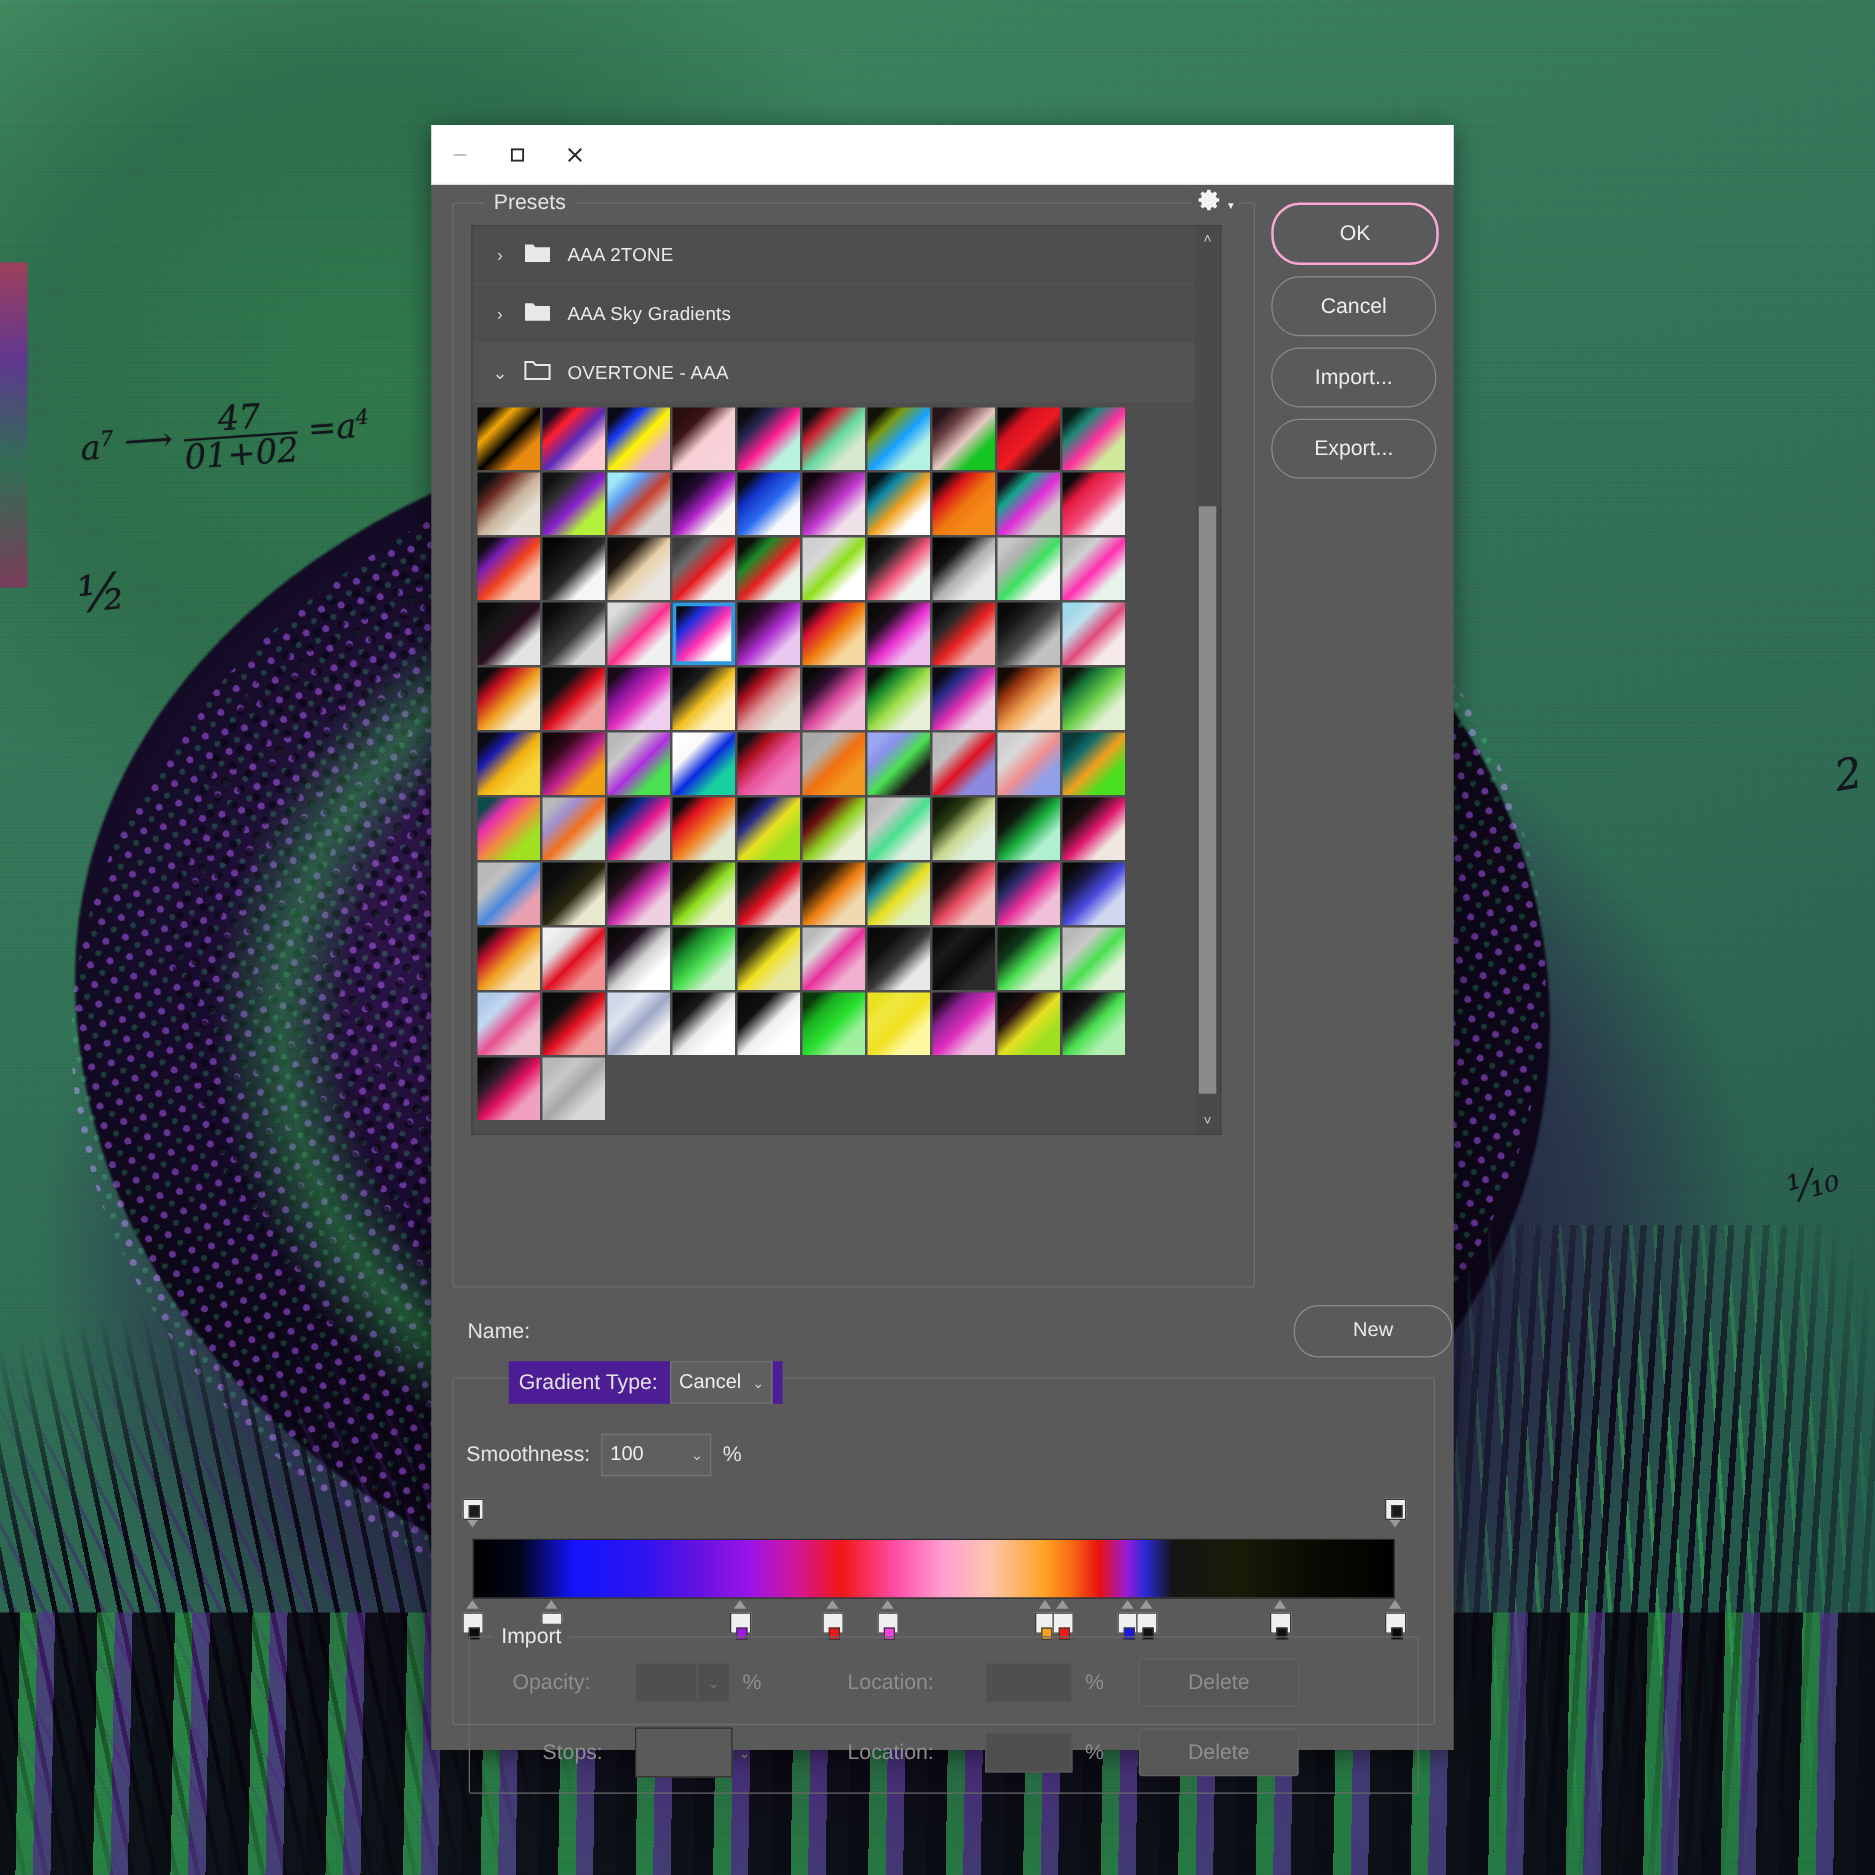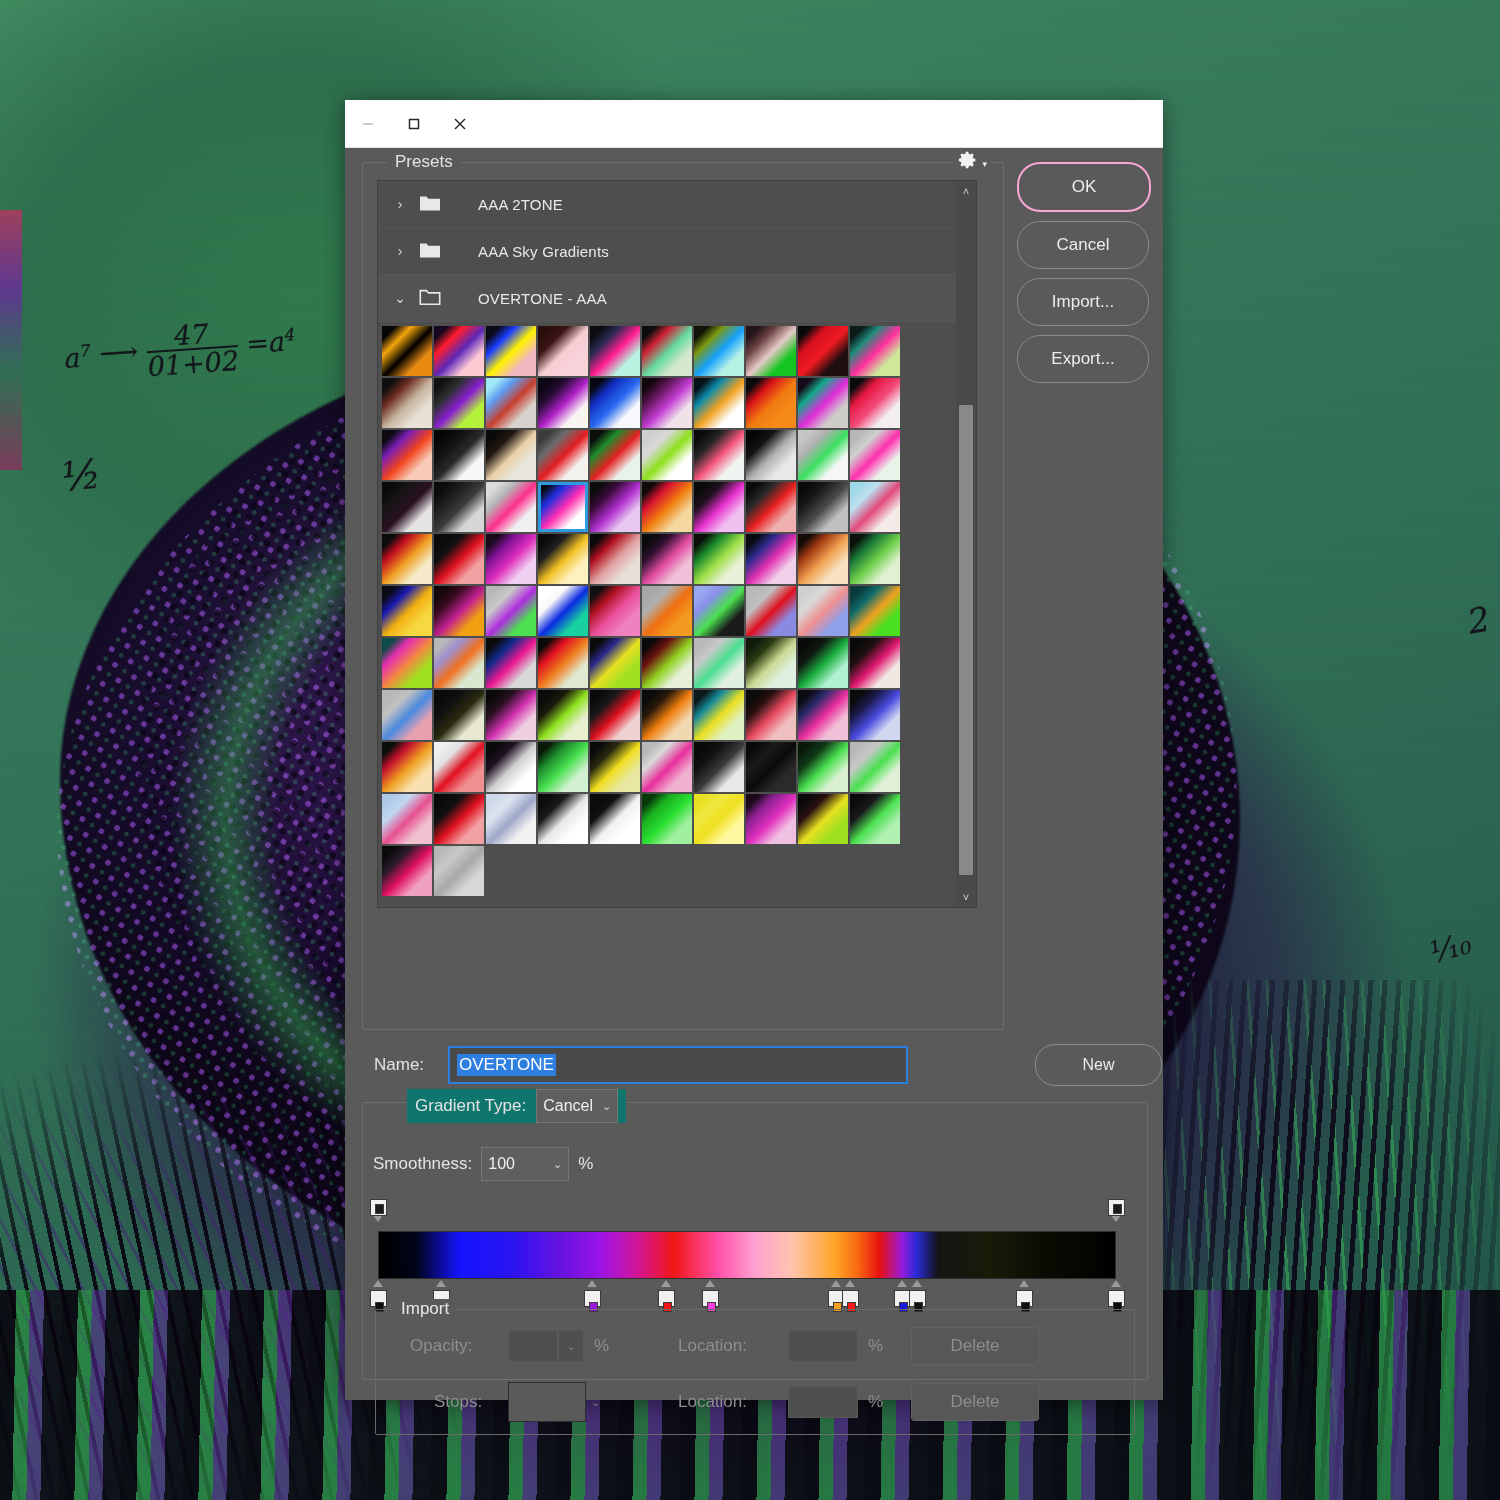--- a/index.html
+++ b/index.html
@@ -155,21 +155,21 @@
     position:absolute;left:14px;top:17px;width:598px;height:726px;
     background:#4e4e4e;border:1px solid #3f3f3f;overflow:hidden;
   }
   .folder-row{
     height:46px;display:flex;align-items:center;padding-left:16px;gap:13px;
     border-bottom:1px solid #565656;background:#4e4e4e;color:#e9e9e9;font-size:15px;
   }
   .folder-row.expanded{background:#535353;}
   .twisty{width:12px;display:flex;justify-content:center;color:#d8d8d8;font-size:14px;}
   .fico{flex:0 0 auto;}
-  .fname{letter-spacing:.2px;margin-left:24px;}
+  .fname{letter-spacing:.2px;}
 
   #swatch-wrap{background:#4e4e4e;padding:4px 0 4px 4px;}
   #swatch-grid{
     display:grid;grid-template-columns:repeat(10,50px);
     grid-auto-rows:50px;gap:2px;width:518px;
   }
   .sw{width:50px;height:50px;box-sizing:border-box;}
   .sw.sel{outline:3px solid #2e9ae0;outline-offset:-3px;}
 
   
@@ -194,21 +194,21 @@
     position:absolute;left:673px;top:-2px;width:125px;height:40px;
     border:1px solid #8d8d8d;border-radius:20px;background:#5a5a5a;
     display:flex;align-items:center;justify-content:center;font-size:16px;color:#eaeaea;
   }
 
   
   #grad-group{
     position:absolute;left:17px;top:1002px;width:784px;height:276px;
     border:1px solid #6e6e6e;border-radius:2px;
   }
-  #gtype-row{position:absolute;left:0;top:-14px;left:44px;display:flex;align-items:center;gap:10px;background:#0f766e;padding:0 8px;}
+  #gtype-row{position:absolute;left:0;top:-14px;left:44px;display:flex;align-items:center;gap:10px;background:#4c1d95;padding:0 8px;}
   #gtype-label{font-size:17px;color:#e3e3e3;}
   .combo{
     background:#5f5f5f;border:1px solid #767676;height:32px;display:flex;align-items:center;
     padding:0 6px;gap:9px;color:#eeeeee;font-size:16px;
   }
   .combo .cv{min-width:20px;}
   .combo .carrow{font-size:11px;color:#d8d8d8;}
 
   #smooth-row{position:absolute;left:10px;top:44px;display:flex;align-items:center;gap:9px;}
   #smooth-label{font-size:17px;color:#e3e3e3;}
@@ -474,23 +474,20 @@
 
     <div id="rbtns">
       <div class="rbtn primary">OK</div>
       <div class="rbtn">Cancel</div>
       <div class="rbtn">Import...</div>
       <div class="rbtn">Export...</div>
     </div>
 
     <div id="name-row">
       <div id="name-label">Name:</div>
-      <div id="name-input">
-        <span id="name-value">OVERTONE</span>
-      </div>
       <div id="btn-new">New</div>
     </div>
 
     <div id="grad-group">
 
       <div id="gtype-row">
         <span id="gtype-label">Gradient Type:</span>
         <div class="combo">
           <span class="cv">Cancel</span>
           <span class="carrow">⌄</span>

